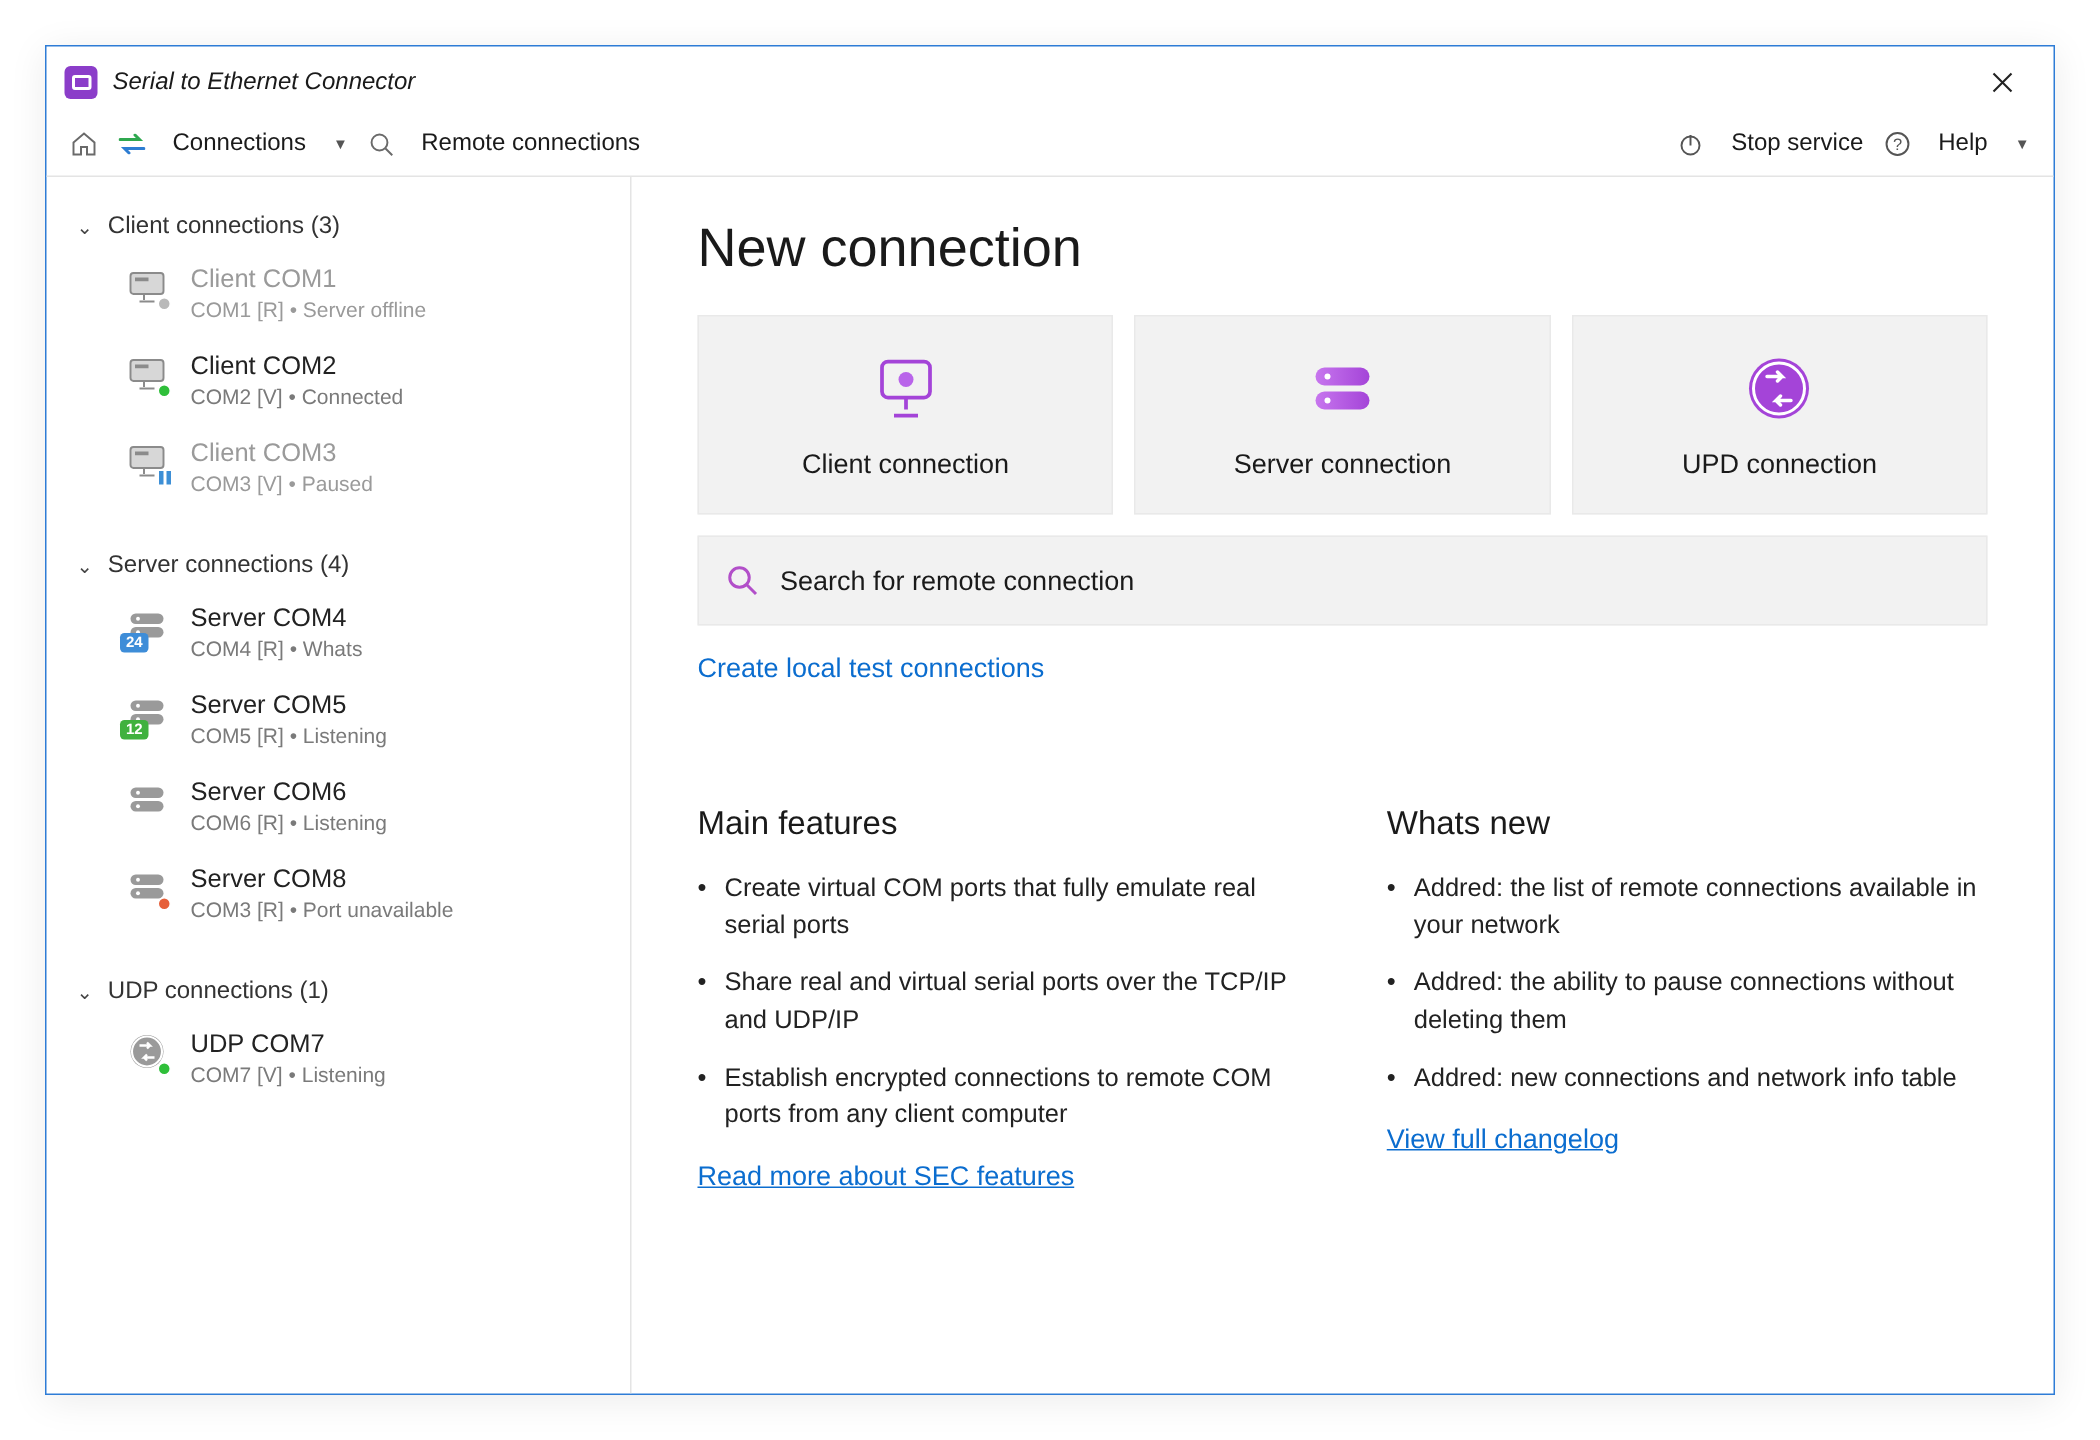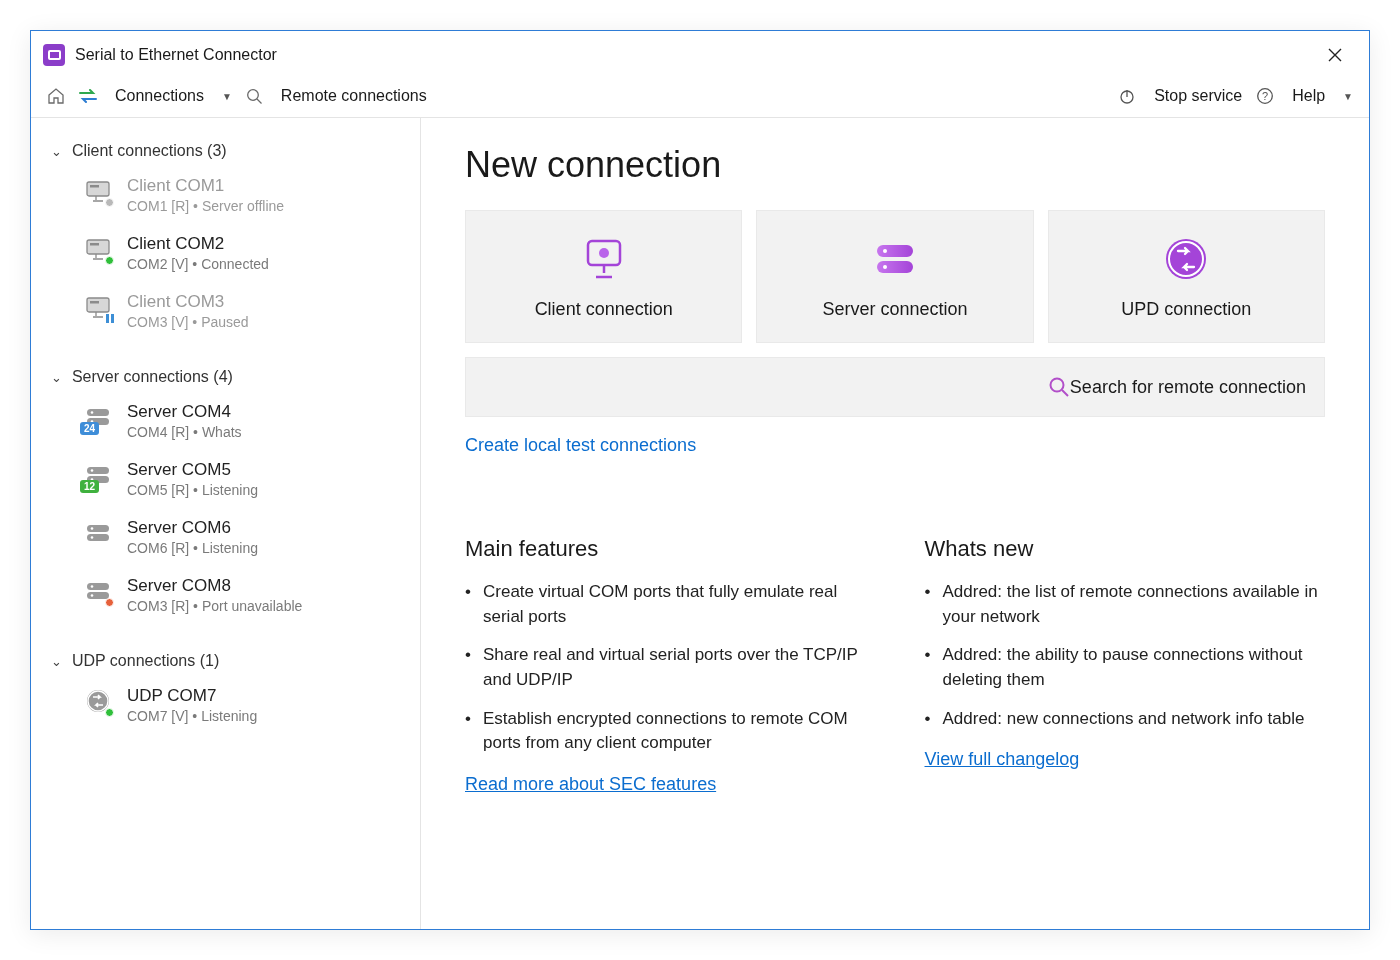--- a/index.html
+++ b/index.html
@@ -37,20 +37,21 @@
   }
   .app-icon-inner {
     width: 13px; height: 10px;
     border: 2px solid #fff;
     border-radius: 2px;
   }
   .app-title {
     font-size: 16px;
     font-weight: 400;
     flex: 1;
+    font-style: italic;
   }
   .close-x {
     width: 36px; height: 28px;
     display: flex; align-items:center; justify-content:center;
     cursor: pointer;
   }
   .toolbar {
     display: flex;
     align-items: center;
     padding: 8px 16px 12px 16px;
@@ -151,21 +152,22 @@
     gap: 18px;
     cursor:pointer;
     font-size: 18px;
   }
   .card-icon { width:50px; height:44px; display:flex; align-items:center; justify-content:center; }
   .search-card {
     background:#f2f2f2;
     border:1px solid #e9e9e9;
     display:flex;
     align-items:center;
-    justify-content:flex-end;
+    justify-content:flex-start;
+    gap: 14px;
     padding: 18px;
     font-size: 18px;
     cursor:pointer;
     margin-bottom: 18px;
   }
   .link {
     color:#0b6dcf;
     font-size: 18px;
     cursor:pointer;
   }

